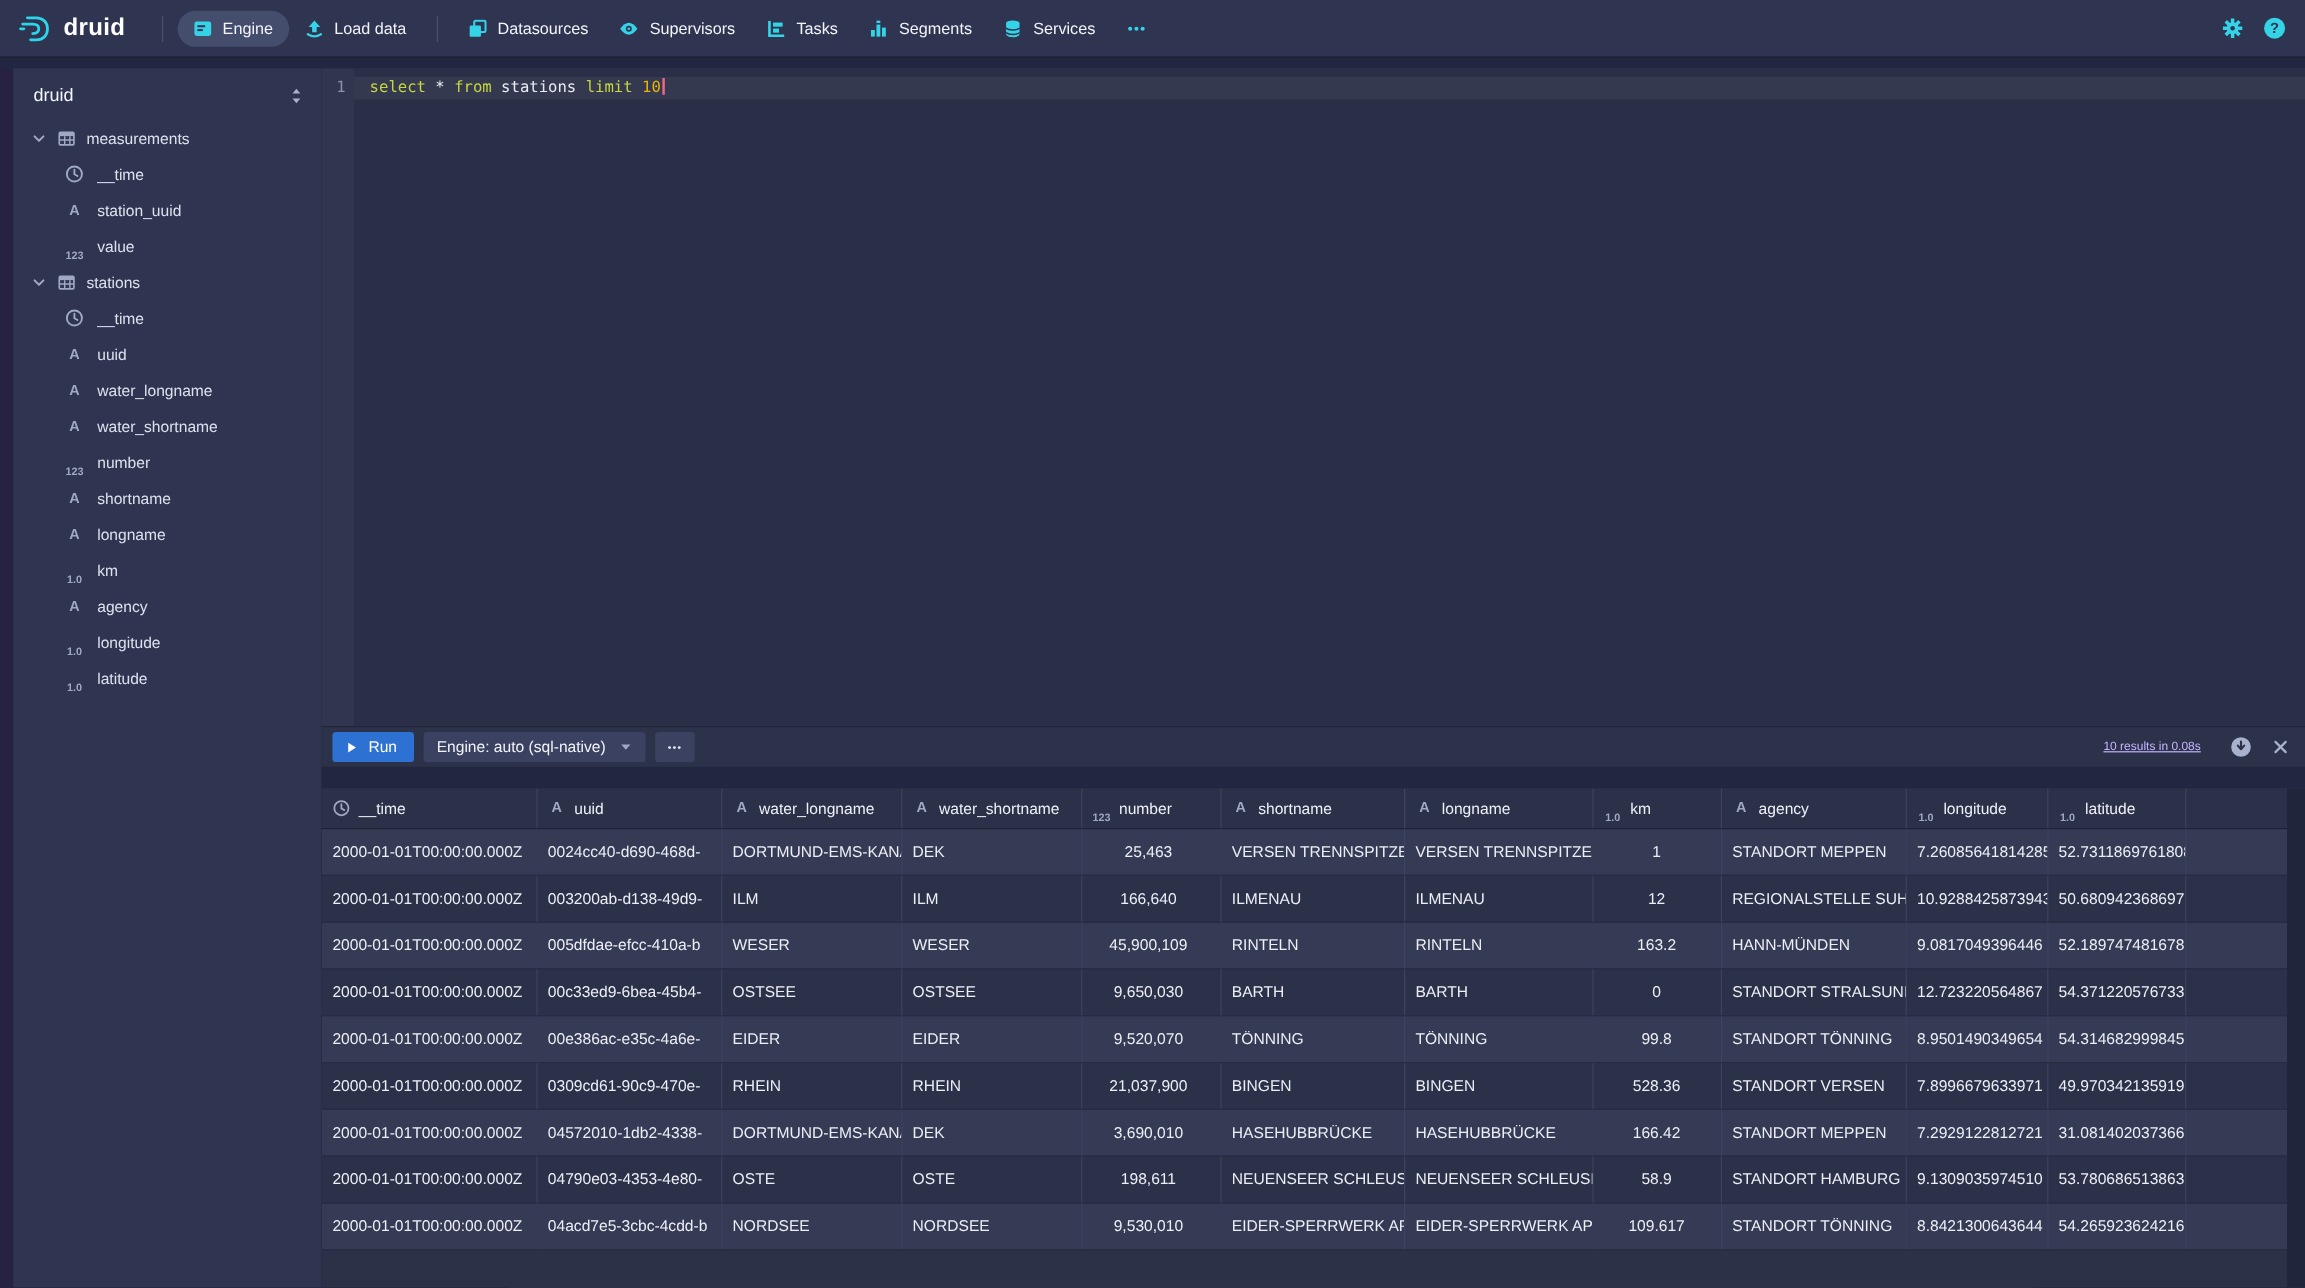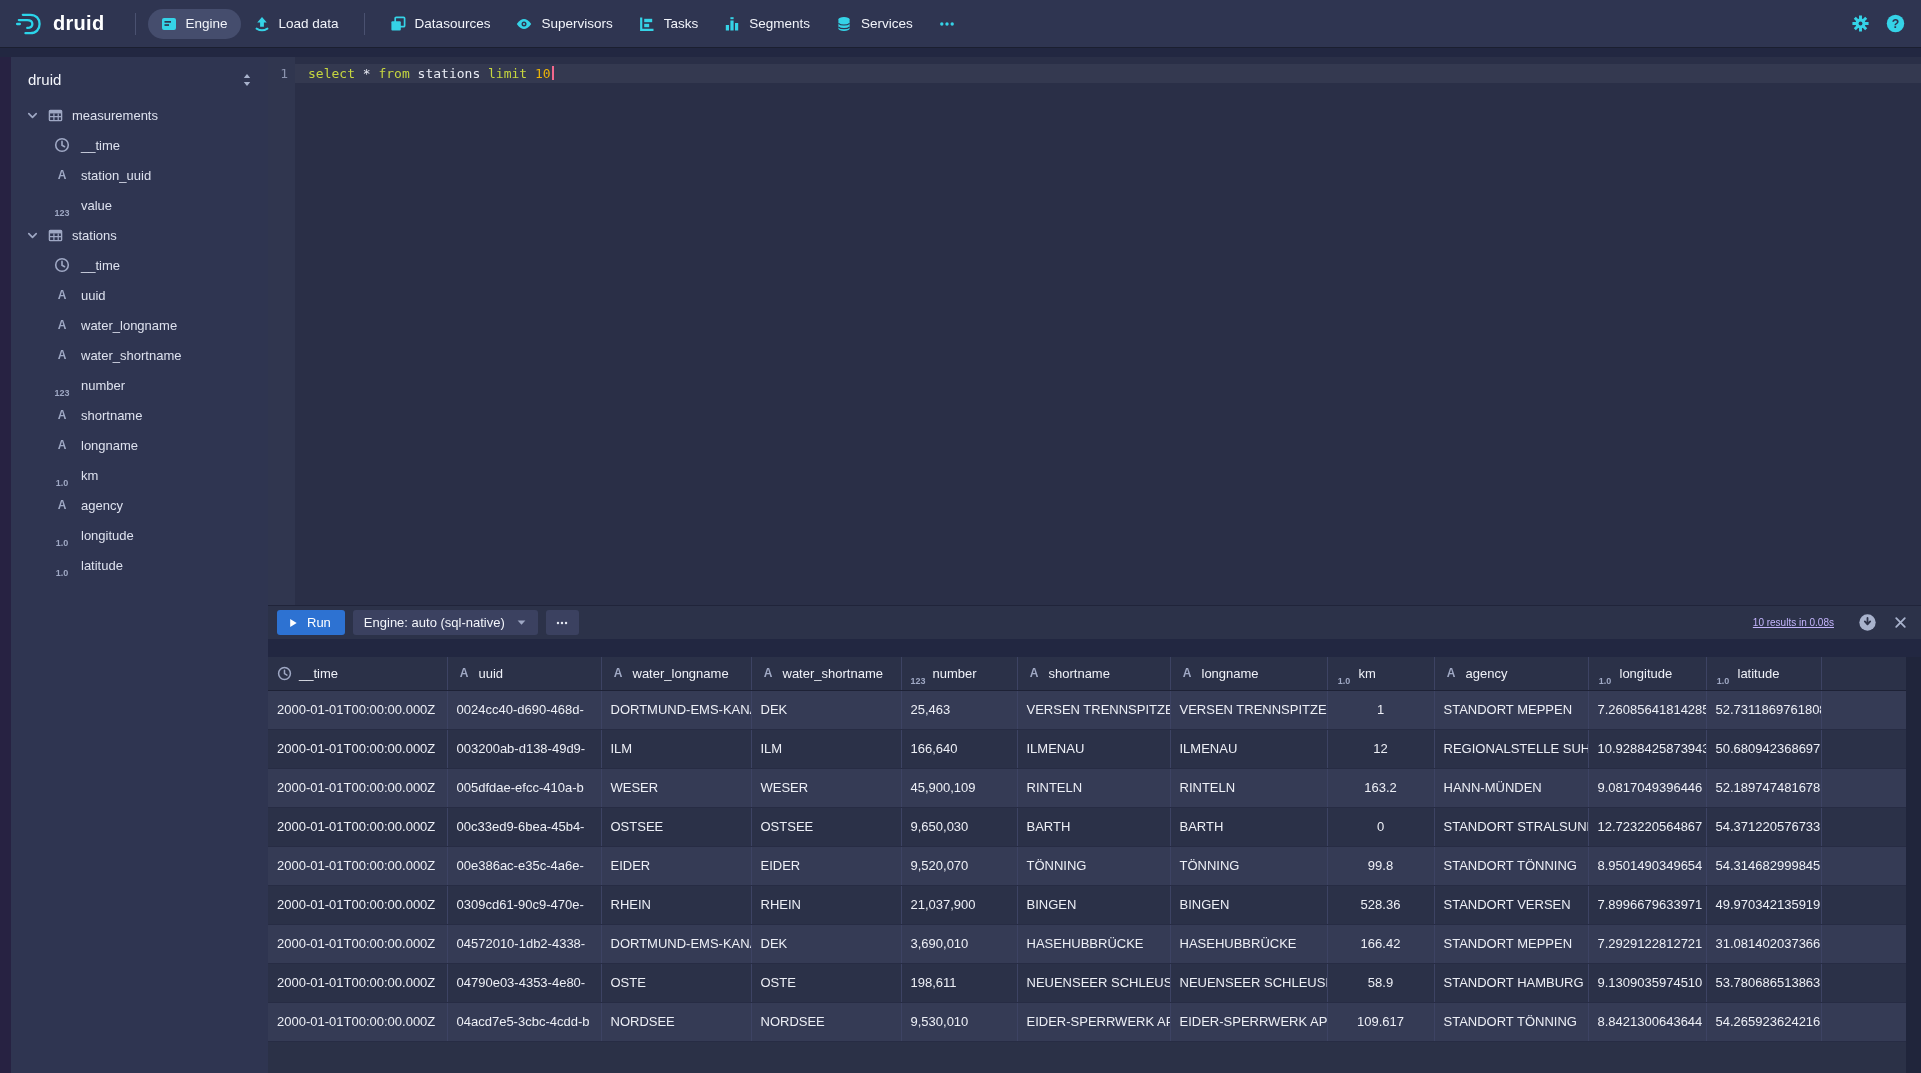--- a/index.html
+++ b/index.html
@@ -95,21 +95,21 @@
     color:#EFF1F8; white-space:nowrap; overflow:hidden; cursor:pointer;
   }
   th .hd { display:flex; align-items:center; gap:7px; }
   th .ic { width:15px; height:15px; }
   td {
     height:39px; font-size:13px; padding:0 9px; border-right:1px solid #3D4363;
     border-bottom:1px solid #272C44; white-space:nowrap; overflow:hidden; color:#EDEFF6; cursor:pointer;
   }
   tbody tr:nth-child(odd) td { background:#353B55; }
   tbody tr:nth-child(even) td { background:#2B3148; }
-  .al-right { text-align:left; padding-right:13px; }
+  .al-right { text-align:center; padding-right:13px; }
   .al-center { text-align:center; }
   th.filler, td.filler { border-right:none; }
   .vscroll { position:absolute; right:0; top:0; bottom:0; width:15px; background:#20253B; cursor:pointer; }
 </style>
 </head>
 <body>
 
 <nav>
   <div class="logo">
     <span class="ic">

